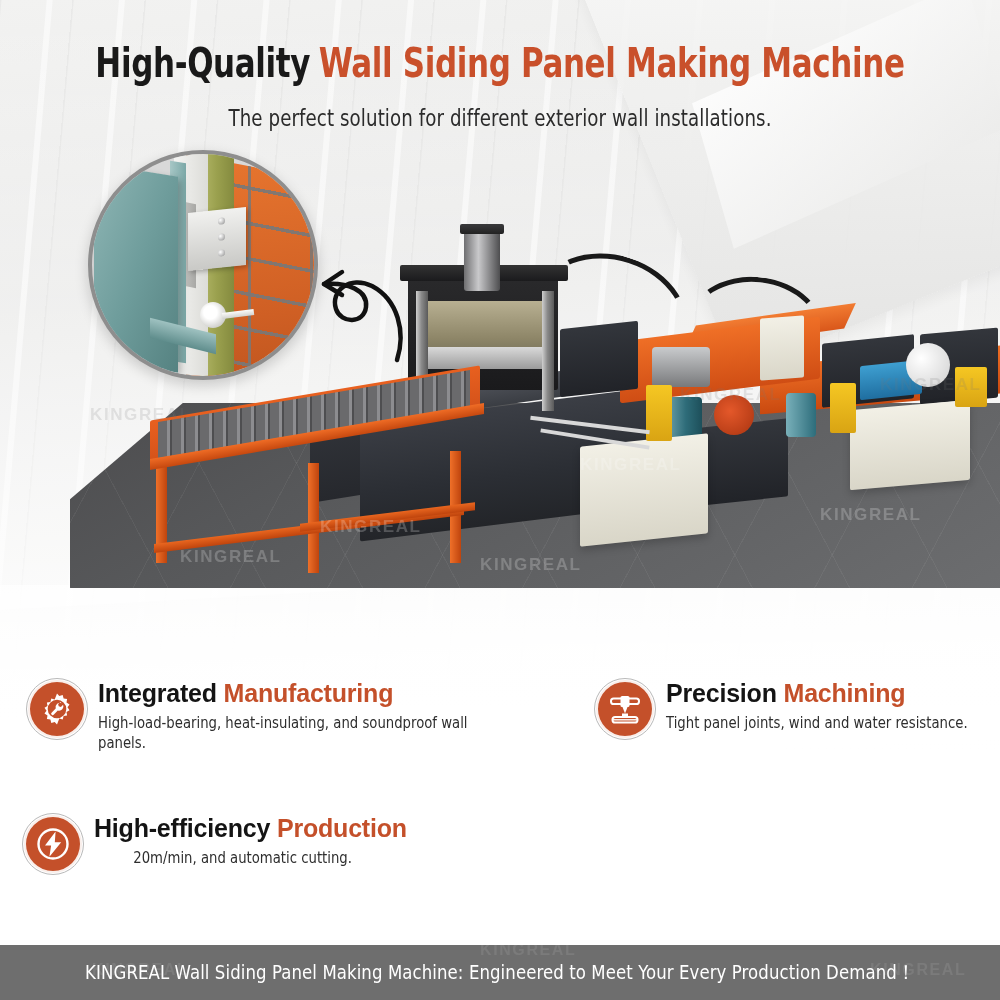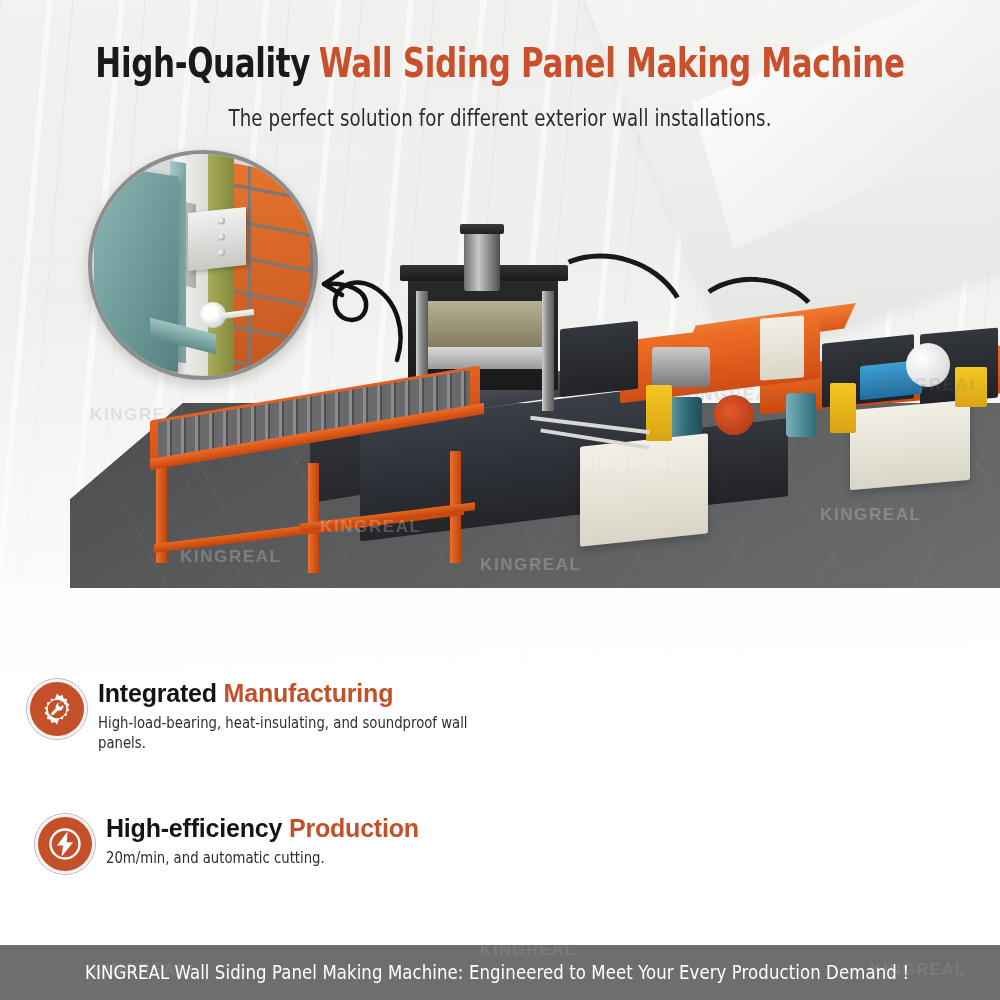--- a/index.html
+++ b/index.html
@@ -393,21 +393,21 @@
     z-index: 6;
   }
   .feat {
     position: absolute;
     display: flex;
     align-items: flex-start;
     gap: 12px;
   }
   .feat.f1 { left: 28px;  top: 8px;   width: 520px; }
   .feat.f2 { left: 596px; top: 8px;   width: 390px; }
-  .feat.f3 { left: 36px;  top: 143px; width: 520px; }
+  .feat.f3 { left: 24px;  top: 143px; width: 520px; text-align: center; }
   .feat.f4 { left: 596px; top: 143px; width: 390px; }
 
   .feat-icon {
     flex: 0 0 auto;
     width: 58px; height: 58px;
     border-radius: 50%;
     background: #c4502a;
     border: 2px solid rgba(255,255,255,0.9);
     outline: 1px solid #b9b9b9;
     outline-offset: 1px;
@@ -574,20 +574,39 @@
       </div>
       <div class="feat-body">
         <div class="feat-title">
           <span>Integrated</span>
           <span class="accent">Manufacturing</span>
         </div>
         <div class="feat-desc">High-load-bearing, heat-insulating, and soundproof wall panels.</div>
       </div>
     </div>
 
+    <div class="feat f2">
+      <div class="feat-icon">
+        <svg width="34" height="34" viewBox="0 0 34 34">
+          <rect x="3" y="6.5" width="28" height="5.5" rx="2.6" fill="none" stroke="#fff" stroke-width="2"></rect>
+          <rect x="12.5" y="4" width="9" height="11" rx="1.6" fill="#fff"></rect>
+          <path d="M14.5 15 L17 21.5 L19.5 15 Z" fill="#fff"></path>
+          <rect x="14" y="21.5" width="6" height="2.6" fill="#fff"></rect>
+          <rect x="4.5" y="25" width="25" height="5.5" rx="2.6" fill="none" stroke="#fff" stroke-width="2"></rect>
+          <line x1="4.5" y1="27.8" x2="29.5" y2="27.8" stroke="#fff" stroke-width="1.4"></line>
+        </svg>
+      </div>
+      <div class="feat-body">
+        <div class="feat-title">
+          <span>Precision</span>
+          <span class="accent">Machining</span>
+        </div>
+        <div class="feat-desc">Tight panel joints, wind and water resistance.</div>
+      </div>
+    </div>
 
     <div class="feat f3">
       <div class="feat-icon">
         <svg width="34" height="34" viewBox="0 0 34 34">
           <circle cx="17" cy="17" r="14.5" fill="none" stroke="#fff" stroke-width="2.4"></circle>
           <path d="M19.6 4.5 L9 18.6 h6.1 L13.4 29.8 L25.2 15.2 h-6.4 z" fill="#fff"></path>
         </svg>
       </div>
       <div class="feat-body">
         <div class="feat-title">

